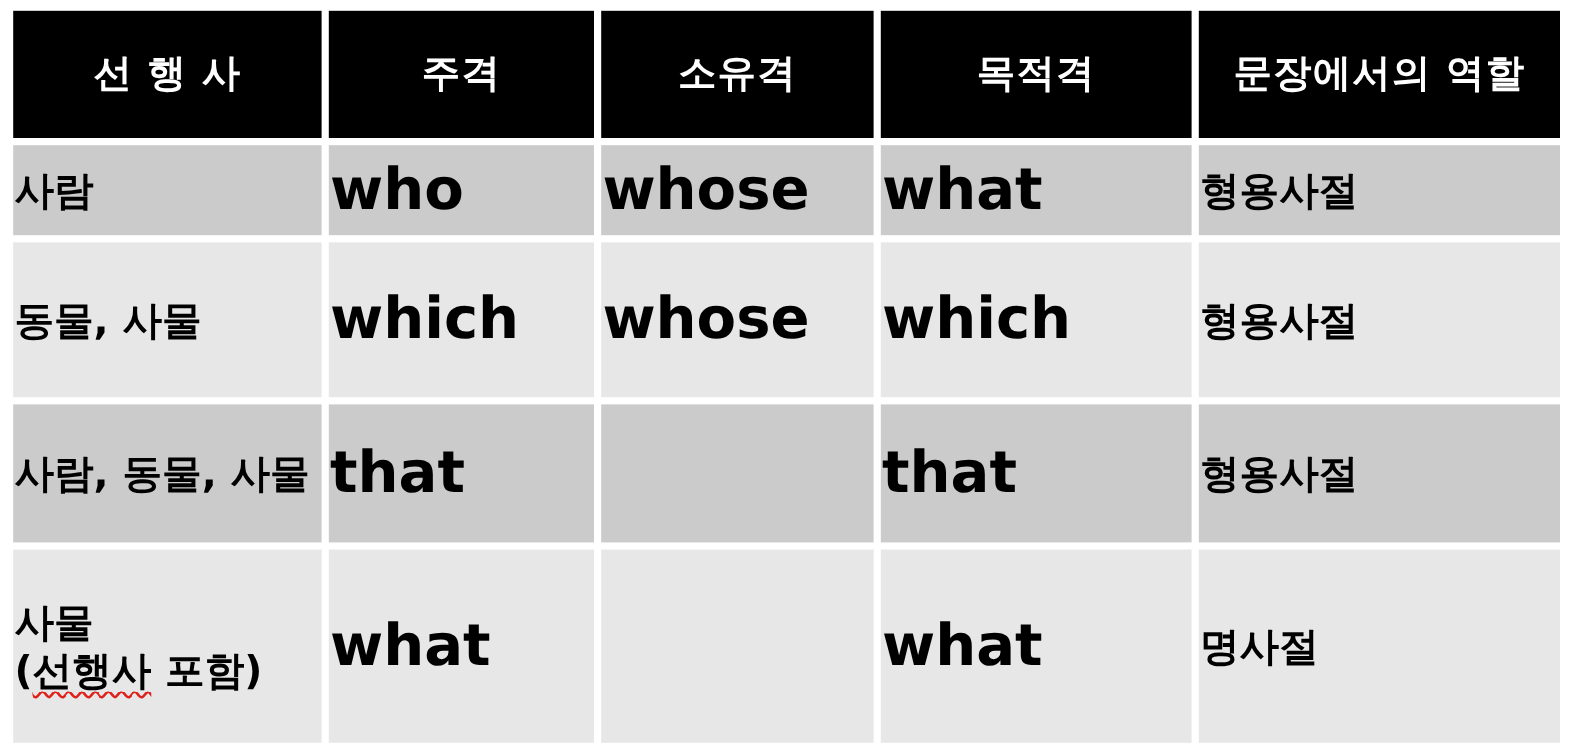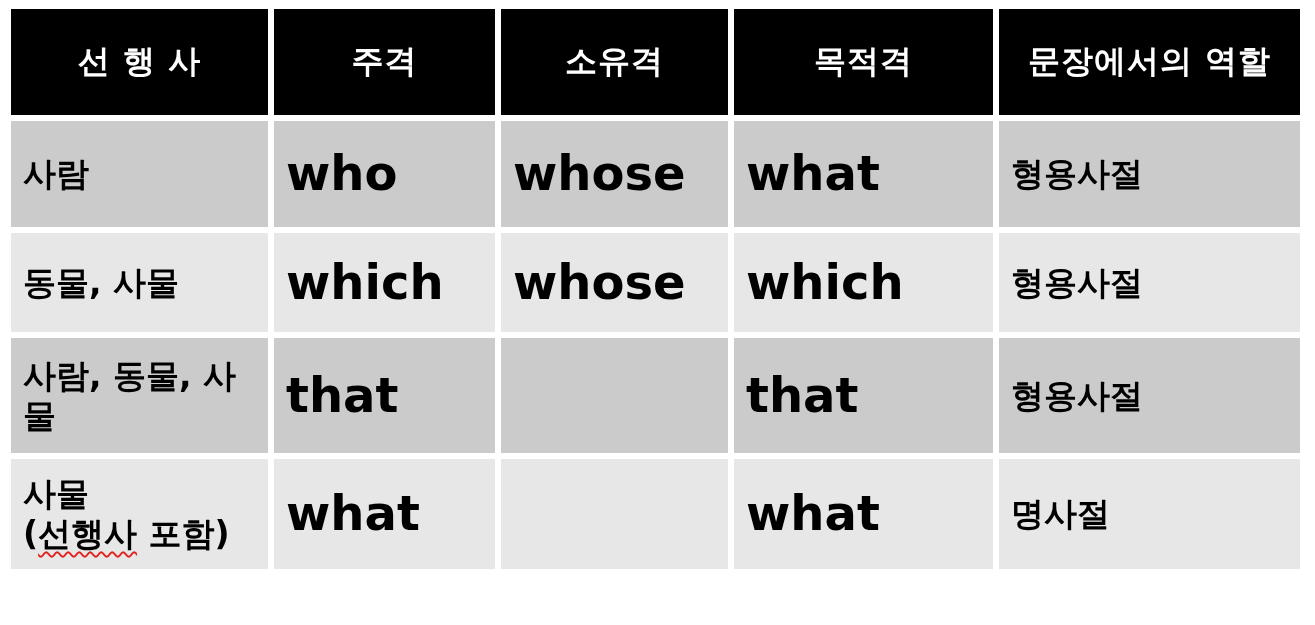--- a/index.html
+++ b/index.html
@@ -19,28 +19,28 @@
   }
   col.c-antecedent { width: 257px; }
   col.c-subjective { width: 221px; }
   col.c-possessive { width: 227px; }
   col.c-objective  { width: 259px; }
   col.c-role       { width: 301px; }
 
   th, td {
     vertical-align: middle;
     font-weight: bold;
-    padding: 12px;
+    padding: 1px;
     overflow: hidden;
   }
   thead tr { height: 106px; }
-  tbody tr:nth-child(1) { height: 106px; }
-  tbody tr:nth-child(2) { height: 99px; border-radius: 23px; }
+  tbody tr:nth-child(1) { height: 75px; }
+  tbody tr:nth-child(2) { height: 129px; border-radius: 23px; }
   tbody tr:nth-child(3) { height: 115px; }
-  tbody tr:nth-child(4) { height: 110px; }
+  tbody tr:nth-child(4) { height: 161px; }
 
   thead th {
     background: #000000;
     color: #ffffff;
     font-size: 32px;
     letter-spacing: 1px;
   }
   tbody td {
     color: #000000;
     font-size: 33px;

